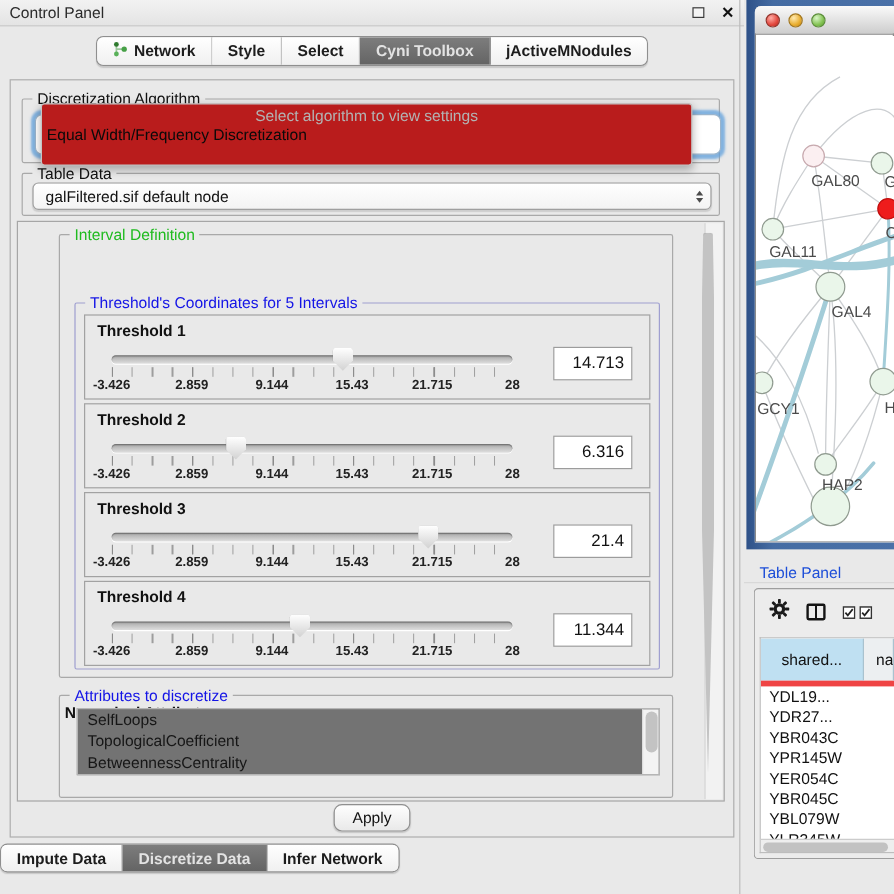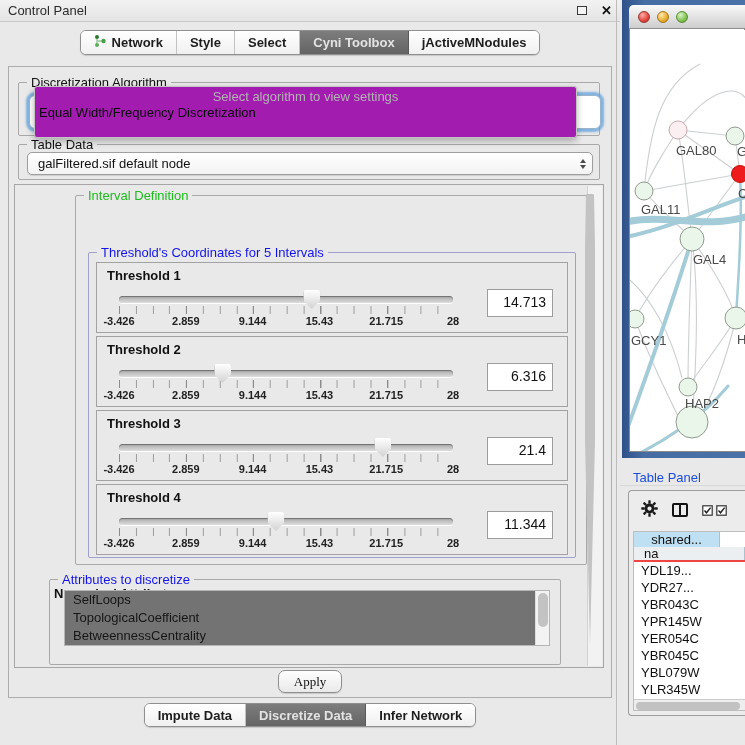--- a/index.html
+++ b/index.html
@@ -31,21 +31,21 @@
   .group { position:absolute; border:1px solid #a9a9a9; border-radius:2px; }
   .group-label { position:absolute; top:-8px; left:8px; background:#e9e9e9; padding:0 4px;
     font-size:13px; color:#111; white-space:nowrap; }
   .group-label.green { color:#1fbb1f; }
   .group-label.blue  { color:#1414e6; }
 
   .algo-group { left:18px; top:82px; width:582px; height:54px; }
   .focus-combo { position:absolute; left:10px; top:12px; width:572px; height:34px; border-radius:6px;
     background:#fff; border:1px solid #9ab4cc; box-shadow:0 0 2px 3px rgba(96,160,220,.75); }
 
-  .popup { position:absolute; left:34px; top:86px; width:543px; height:52px; background:#a21caf;
+  .popup { position:absolute; left:34px; top:86px; width:543px; height:52px; background:#b91c1c;
     border:1px solid #c4c4c4; border-radius:3px; box-shadow:0 3px 7px rgba(0,0,0,.28); z-index:20;
     padding-top:1px; }
   .popup-placeholder { text-align:center; font-size:13px; color:#b3b3b3; height:17px; line-height:17px; }
   .popup-option { font-size:13px; color:#0a0a0a; height:16px; line-height:16px; padding-left:4px; }
   .popup-option.bold { font-weight:bold; }
 
   .tabledata-group { left:18px; top:144px; width:582px; height:36px; }
   .combo { position:relative; background:linear-gradient(#ffffff,#f3f3f3); border:1px solid #9f9f9f;
     border-radius:5px; font-size:13px; color:#111; display:flex; align-items:center;
     box-shadow:0 1px 1px rgba(0,0,0,.12); }
@@ -57,21 +57,21 @@
     border-top:4.5px solid #4c4c4c; }
   .td-combo { position:absolute; left:8px; top:7px; width:566px; height:23px; }
 
   .big-panel { position:absolute; left:14px; top:184px; width:590px; height:484px;
     border:1px solid #a6a6a6; background:#e9e9e9; }
   .panel-scroll { position:absolute; right:1px; top:1px; width:15px; height:480px;
     background:#f2f2f2; border-left:1px solid #d2d2d2; }
   .panel-scroll .thumb { position:absolute; left:2px; top:8px; width:10px; height:450px;
     background:#c3c3c3; border-radius:6px; }
 
-  .interval-group { left:34px; top:10px; width:512px; height:370px;margin-left:26px; }
+  .interval-group { left:34px; top:10px; width:512px; height:370px; }
   .intervals-row { position:absolute; left:20px; top:18px; display:flex; align-items:center; }
   .intervals-label { font-size:13px; font-weight:bold; color:#111; margin-right:14px; }
   .intervals-combo { width:265px; height:23px; }
 
   .thr-group { position:absolute; left:12px; top:56px; width:488px; height:306px;
     border:1px solid #9f9fd0; border-radius:2px; }
 
   .thr-box { position:absolute; left:7px; width:472px; height:71px; border:1px solid #a2a2a2;
     background:#e9e9e9; }
   .thr-label { position:absolute; left:10px; top:5px; font-size:13px; font-weight:bold; color:#111; }
@@ -100,23 +100,23 @@
     border:1px solid #b5b5b5; overflow:hidden; }
   .attr-item { font-size:13px; color:#161616; height:18px; line-height:18px; padding-left:8px; }
   .list-scroll { position:absolute; right:0; top:0; width:14px; height:56px; background:#f3f3f3;
     border-left:1px solid #ddd; }
   .list-scroll .thumb2 { position:absolute; left:2px; top:2px; width:10px; height:34px;
     background:#c3c3c3; border-radius:5px; }
 
   .apply-row { position:absolute; left:0; top:670px; width:620px; display:flex; justify-content:center; }
   .apply-btn { min-width:64px; height:23px; border:1px solid #8f8f8f; border-radius:7px;
     background:linear-gradient(#fefefe,#e9e9e9); font-size:13px; color:#111; padding:0 14px;
-    box-shadow:0 1px 1px rgba(0,0,0,.15); font-family:Liberation Serif, serif; }
-
-  .bottom-tabbar { position:absolute; left:0; top:703px; width:620px; display:flex; justify-content:center; }
+    box-shadow:0 1px 1px rgba(0,0,0,.15); font-family:Liberation Sans, sans-serif; }
+
+  .bottom-tabbar { position:absolute; left:0; top:703px; width:620px; display:flex; justify-content:flex-start; }
   .bottom-tabbar .tabset { height:24px; }
 
   
   .right-region { position:absolute; left:620px; top:0; width:125px; height:745px; background:#e9e9e9; }
   .mac-frame { position:absolute; left:2px; top:0; width:123px; height:458px;
     background:linear-gradient(90deg,#2e5188,#456ca3 18%,#4a71a8); }
   .mac-window { position:absolute; left:7px; top:5px; width:116px; height:447px; background:#fff;
     border-radius:5px 0 0 0; overflow:hidden; box-shadow:inset 0 0 0 1px #8a8a8a; }
   .mac-titlebar { height:24px; background:linear-gradient(#fafafa,#cdcdcd); border-bottom:1px solid #8e8e8e;
     display:flex; align-items:center; padding-left:9px; gap:7px; }
@@ -131,21 +131,21 @@
     display:flex; align-items:flex-end; padding-left:13px; font-size:13px; color:#1d4ed8;
     border-bottom:1px solid #d8d8d8; }
   .table-window { position:absolute; left:8px; top:490px; width:117px; height:226px; background:#ececec;
     border:1px solid #9d9d9d; border-right:none; border-radius:4px 0 0 4px; overflow:hidden; }
   .tp-toolbar { height:38px; display:flex; align-items:center; gap:14px; padding-left:12px; }
   .tp-check { display:flex; gap:3px; }
   .split-ic { width:16px; height:14px; border:2px solid #141414; border-radius:2px;
     background:linear-gradient(to right,transparent calc(50% - 1px),#141414 calc(50% - 1px),#141414 calc(50% + 1px),transparent calc(50% + 1px)); }
   .tp-table { position:absolute; left:4px; top:40px; right:0; bottom:4px; background:#fff;
     border:1px solid #bdbdbd; border-right:none; overflow:hidden; }
-  .tp-headrow { display:flex; height:30px; border-bottom:2px solid #ef4444;flex-direction:column; }
+  .tp-headrow { display:flex; height:40px; border-bottom:5px solid #ef4444; }
   .hcell { font-size:13px; color:#111; display:flex; align-items:center; justify-content:center;
     border-right:1px solid #a9c2cf; overflow:hidden; white-space:nowrap; }
   .hcell.c1 { width:86px; background:#bfe0f2; }
   .hcell.c2 { flex:1; background:#eceff1; justify-content:flex-start; padding-left:10px; }
   .tp-row { display:flex; height:17px;flex-direction:column; }
   .tp-row .cell { font-size:13px; color:#101010; line-height:17px; white-space:nowrap; overflow:hidden; }
   .tp-row .c1 { width:86px; padding-left:7px; }
   .tp-row .c2 { flex:1; padding-left:7px; }
   .tp-hscroll { position:absolute; left:0; bottom:0; height:11px; right:0; background:#eee;
     border-top:1px solid #ccc; }

